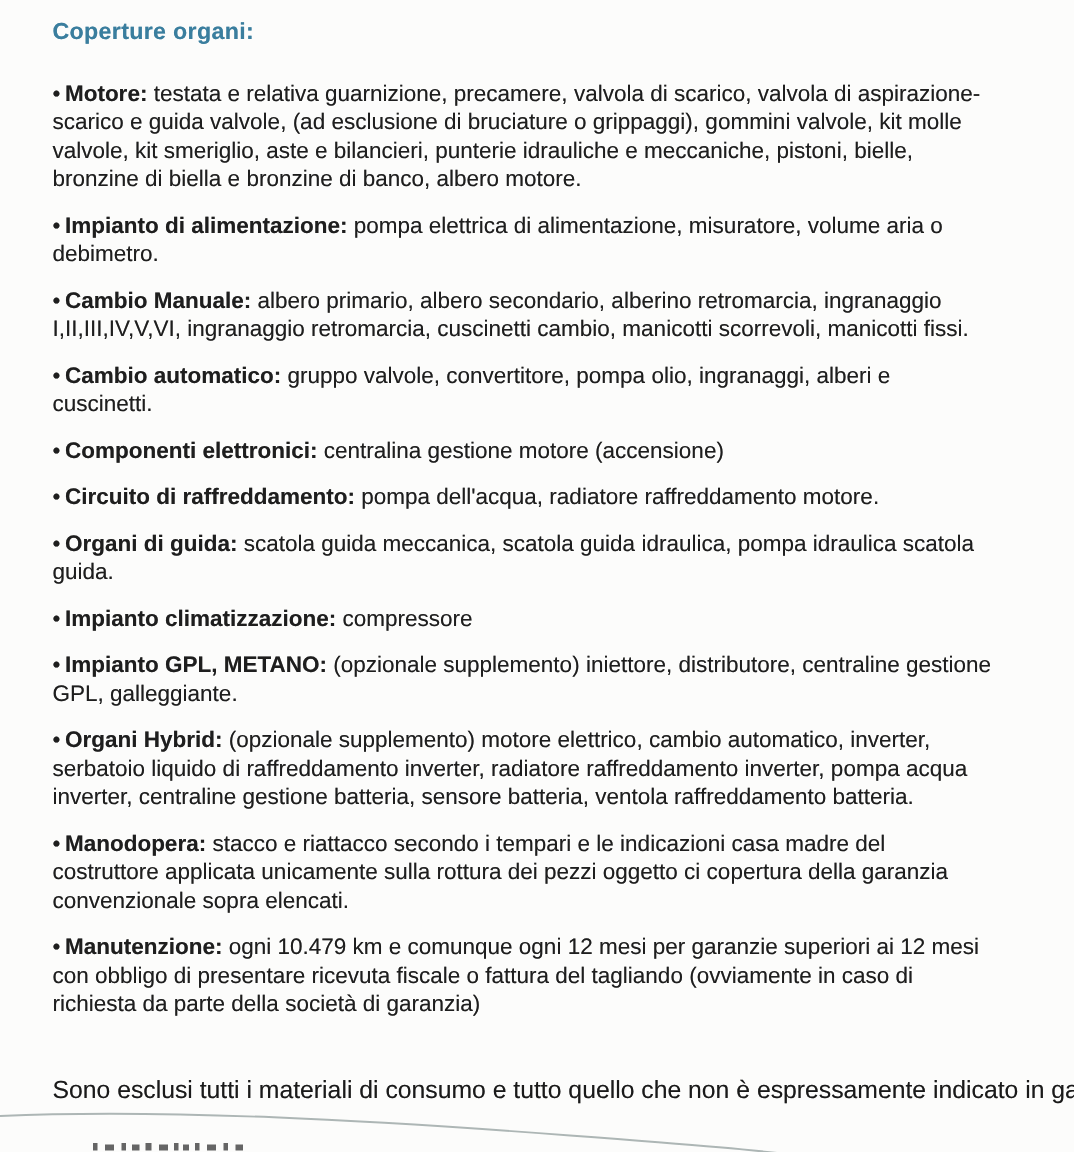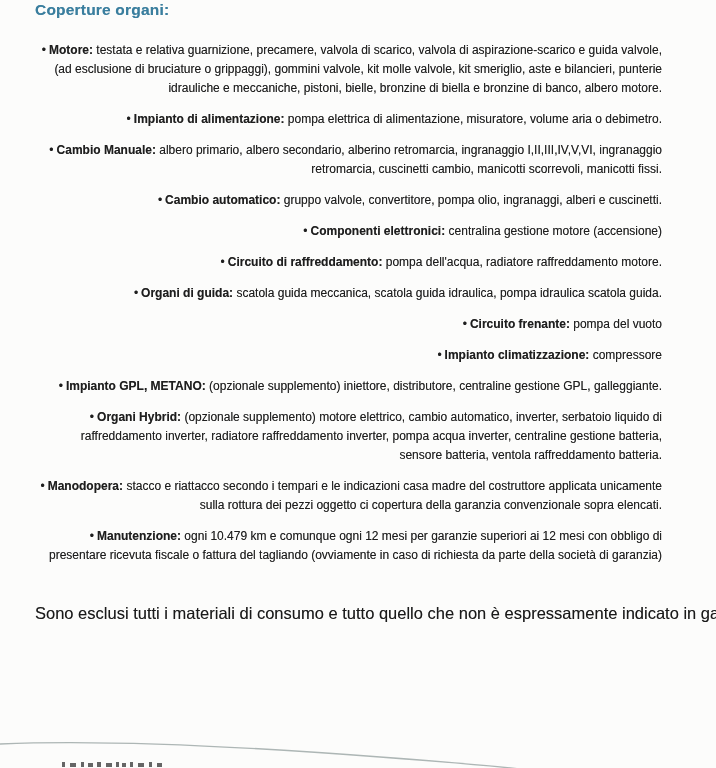--- a/index.html
+++ b/index.html
@@ -4,34 +4,33 @@
 <style>
   html,body{margin:0;padding:0;}
   body{
     width:716px;height:768px;overflow:hidden;position:relative;
     background:#fcfcfb;
     font-family:"Liberation Sans","DejaVu Sans",sans-serif;
     -webkit-font-smoothing:antialiased;
   }
   .page{
     position:absolute;inset:0;
-    padding:1px 54px 0 35px;
+    padding:13px 54px 0 35px;
     box-sizing:border-box;
     color:#1e1e1e;
   }
   .doc-title{
     font-size:15.5px;font-weight:700;color:#3a7e9e;
     margin:0 0 22px 0;letter-spacing:.2px;
     text-shadow:0 0 .4px rgba(58,126,158,.6);
   }
   .item{
     margin:0 0 12px 0;
-    font-size:12px;line-height:19px;
+    font-size:15px;line-height:19px;
     text-shadow:0 0 .3px rgba(0,0,0,.45);
-    text-align:right;
   }
   .item .bullet{margin-right:3px;}
   .item b{font-weight:700;}
   .footer-note{
     margin:37px 0 0 0;
     font-size:16.5px;line-height:22px;color:#1a1a1a;
     text-shadow:0 0 .3px rgba(0,0,0,.4);
     white-space:nowrap;
   }
   .scan-artifacts{
@@ -55,21 +54,20 @@
 
   <p class="item"><span class="bullet">•</span><b>Cambio automatico:</b><span> gruppo valvole, convertitore, pompa olio, ingranaggi, alberi e cuscinetti.</span></p>
 
 
   <p class="item"><span class="bullet">•</span><b>Componenti elettronici:</b><span> centralina gestione motore (accensione)</span></p>
 
   <p class="item"><span class="bullet">•</span><b>Circuito di raffreddamento:</b><span> pompa dell'acqua, radiatore raffreddamento motore.</span></p>
 
   <p class="item"><span class="bullet">•</span><b>Organi di guida:</b><span> scatola guida meccanica, scatola guida idraulica, pompa idraulica scatola guida.</span></p>
 
-  <p class="item"><span class="bullet">•</span><b>Circuito frenante:</b><span> pompa del vuoto</span></p>
 
 
   <p class="item"><span class="bullet">•</span><b>Impianto climatizzazione:</b><span> compressore</span></p>
 
   <p class="item"><span class="bullet">•</span><b>Impianto GPL, METANO:</b><span> (opzionale supplemento) iniettore, distributore, centraline gestione GPL, galleggiante.</span></p>
 
   <p class="item"><span class="bullet">•</span><b>Organi Hybrid:</b><span> (opzionale supplemento) motore elettrico, cambio automatico, inverter, serbatoio liquido di raffreddamento inverter, radiatore raffreddamento inverter, pompa acqua inverter, centraline gestione batteria, sensore batteria, ventola raffreddamento batteria.</span></p>
 
   <p class="item"><span class="bullet">•</span><b>Manodopera:</b><span> stacco e riattacco secondo i tempari e le indicazioni casa madre del costruttore applicata unicamente sulla rottura dei pezzi oggetto ci copertura della garanzia convenzionale sopra elencati.</span></p>
 

